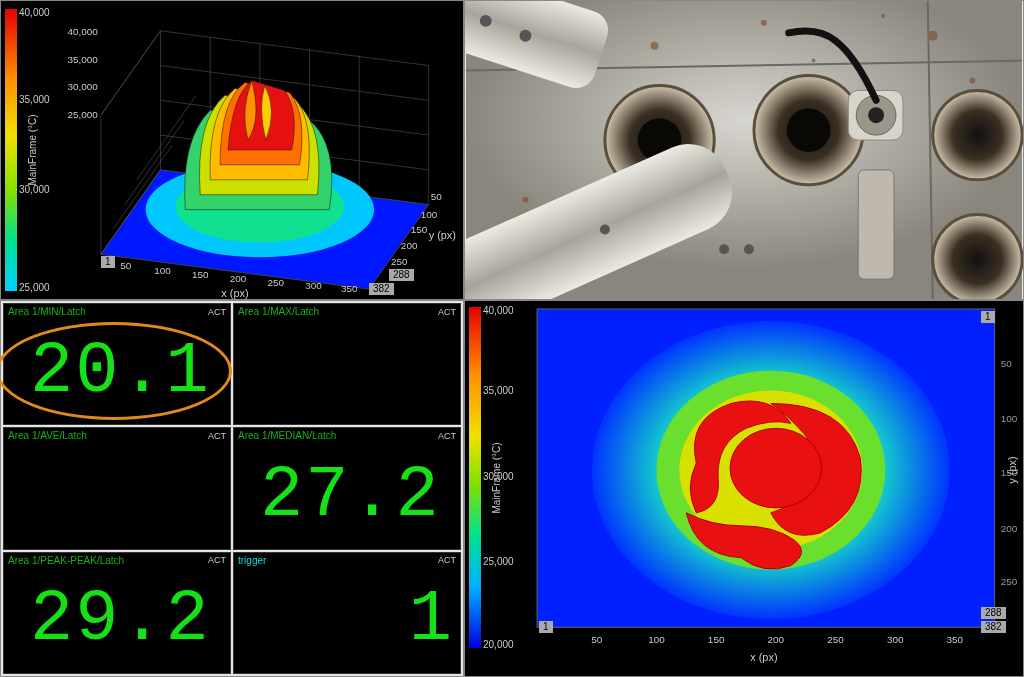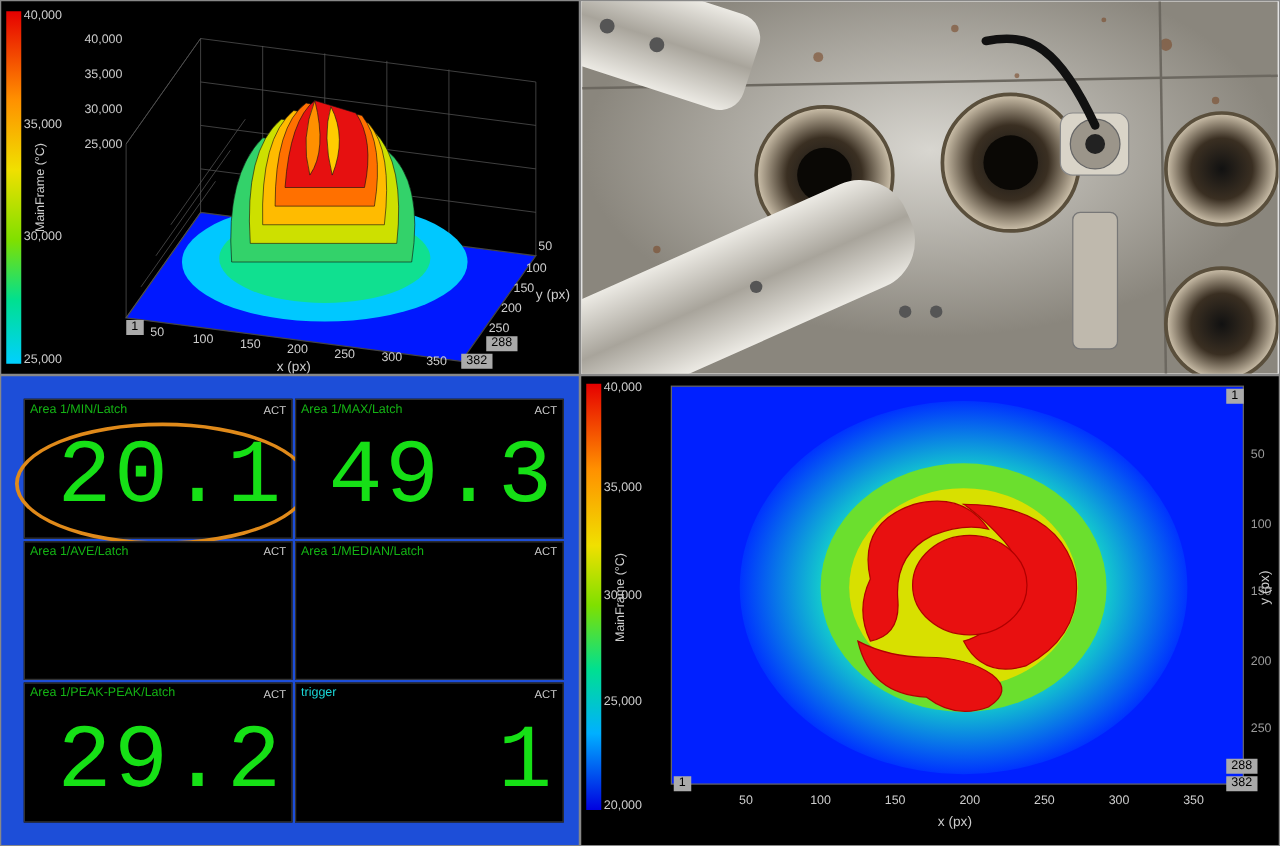--- a/index.html
+++ b/index.html
@@ -41,26 +41,26 @@
     position: absolute; background: #aaa; color: #000;
     font-size: 10px; padding: 1px 4px; line-height: 1;
   }
 
   
   .camera { overflow: hidden; }
   .camera svg { width: 100%; height: 100%; display: block; }
 
   
   .readouts {
-    background: #1d4ed8;
+    background: #e5e5e5;
     display: grid;
     grid-template-columns: 1fr 1fr;
     grid-template-rows: 1fr 1fr 1fr;
     gap: 2px;
-    padding: 18px;
+    padding: 2px;
   }
   .cell {
     background: #000;
     position: relative;
     border: 1px solid #333;
     display: flex; flex-direction: column;
   }
   .cell-header {
     display: flex; justify-content: space-between; align-items: center;
     padding: 2px 4px; font-size: 10px; color: #14b314;
@@ -257,34 +257,34 @@
           <span class="act">ACT</span>
         </div>
       <div class="cell-value">20.1</div>
       <div class="highlight-ellipse" style="left:-8px; top:18px; width:236px; height:98px"></div>
     </div>
     <div class="cell">
       <div class="cell-header">
           <span>Area 1/MAX/Latch</span>
           <span class="act">ACT</span>
         </div>
-      <div class="cell-value">49.3</div>
     </div>
 
     <div class="cell">
       <div class="cell-header">
           <span>Area 1/AVE/Latch</span>
           <span class="act">ACT</span>
         </div>
     </div>
     <div class="cell">
       <div class="cell-header">
           <span>Area 1/MEDIAN/Latch</span>
           <span class="act">ACT</span>
         </div>
+      <div class="cell-value">27.2</div>
     </div>
 
     <div class="cell">
       <div class="cell-header">
           <span>Area 1/PEAK-PEAK/Latch</span>
           <span class="act">ACT</span>
         </div>
       <div class="cell-value">29.2</div>
     </div>
     <div class="cell">

